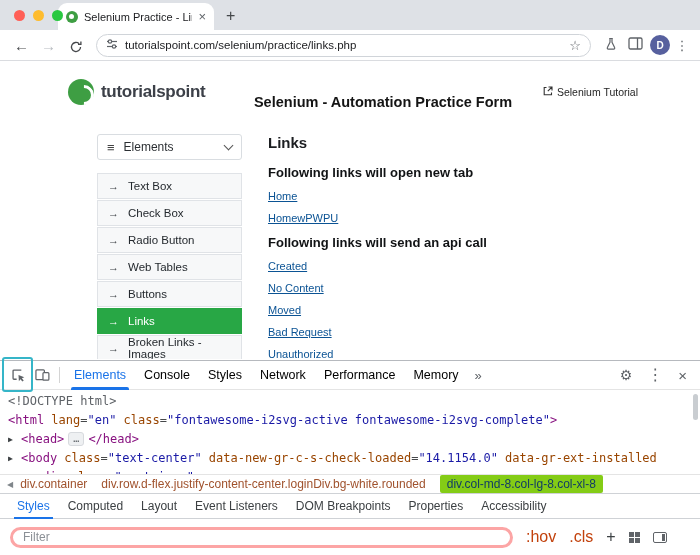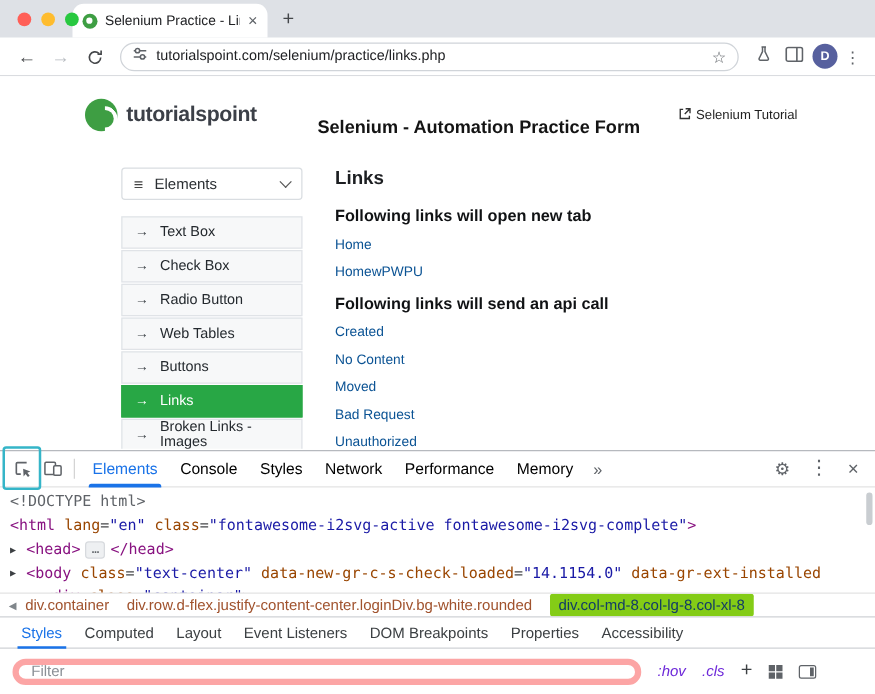--- a/index.html
+++ b/index.html
@@ -46,21 +46,21 @@
   .sb-title { flex:1; font-size:12px; color:#2b2f33; }
   .chev { width:7px; height:7px; border-right:1.5px solid #555; border-bottom:1.5px solid #555; transform:rotate(45deg); margin-top:-4px; }
   .sb-item { height:26px; border:1px solid #e0e3e7; background:#f7f8f9; display:flex; align-items:center; gap:9px; padding:0 10px; font-size:11.5px; color:#24292e; margin-bottom:1px; cursor:pointer; }
   .sb-arrow { font-size:11px; color:#3a3f44; }
   .sb-item.active { background:#28a745; border-color:#28a745; color:#fff; }
   .sb-item.active .sb-arrow { color:#fff; }
 
   .content { flex:1; padding-top:0; }
   .content-title { font-size:15px; font-weight:600; color:#1c1e21; margin-bottom:14px; }
   .section-heading { font-size:13px; font-weight:bold; color:#101214; margin:10px 0 10px; }
-  .plink { display:table; font-size:11px; color:#0b5394; margin-bottom:9px; cursor:pointer; line-height:13px; }
+  .plink { display:table; font-size:11px; color:#0b5394; text-decoration:underline; margin-bottom:9px; cursor:pointer; line-height:13px; }
 
   
   .devtools { position:absolute; left:0; top:360px; width:700px; height:195px; background:#fff; border-top:1px solid #b6b9be; }
   .dt-toolbar { height:29px; display:flex; align-items:center; border-bottom:1px solid #e4e4e4; padding-left:6px; }
   .dt-ic { width:24px; height:22px; display:flex; align-items:center; justify-content:center; }
   .dt-sep { width:1px; height:16px; background:#d4d4d4; margin:0 5px; flex:none; }
   .dt-tab { font-size:12.5px; color:#000000; padding:0 9px; height:29px; display:flex; align-items:center; position:relative; cursor:pointer; white-space:nowrap; }
   .dt-tab.active { color:#1a73e8; }
   .dt-tab.active::after { content:""; position:absolute; left:6px; right:6px; bottom:0; height:2.5px; background:#1a73e8; border-radius:2px 2px 0 0; }
   .dt-more { font-size:13px; color:#5f6368; padding:0 7px; }
@@ -86,23 +86,23 @@
   .crumb-left { color:#80868b; font-size:8px; padding:0 7px; flex:none; }
   .crumb { color:#a0522d; margin-right:14px; cursor:pointer; }
   .crumb.selected { background:#84cc16; color:#123c66; padding:2px 7px; border-radius:2px; margin-right:0; }
 
   .dt-subtabs { height:25px; display:flex; align-items:center; border-top:1px solid #cfd2d6; padding-left:8px; }
   .sub-tab { font-size:12px; color:#3c4043; padding:0 9px; height:25px; line-height:25px; position:relative; cursor:pointer; white-space:nowrap; }
   .sub-tab.active { color:#1a73e8; }
   .sub-tab.active::after { content:""; position:absolute; left:6px; right:6px; bottom:0; height:2px; background:#1a73e8; }
 
   .dt-filterrow { height:37px; border-top:1px solid #cfd2d6; display:flex; align-items:center; padding:0 10px; gap:13px; background:#fff; }
-  .filter-input { width:503px; height:21px; border:5px solid #fca5a5; border-radius:11px; padding:0 10px; font-size:12px; color:#333; outline:none; font-family:"Liberation Sans", sans-serif; }
+  .filter-input { width:503px; height:21px; border:3px solid #fca5a5; border-radius:11px; padding:0 10px; font-size:12px; color:#333; outline:none; font-family:"Liberation Sans", sans-serif; }
   .filter-input::placeholder { color:#8b9096; }
-  .hovlbl,.clslbl { font-size:12px; color:#6d28d9; cursor:pointer;font-style:italic; }
+  .hovlbl,.clslbl { font-size:16px; color:#c2410c; cursor:pointer; }
   .pluslbl { font-size:16px; color:#3c4043; cursor:pointer; line-height:1; }
   .grid-ic { width:11px; height:11px; display:inline-block; flex:none; cursor:pointer;
     background-image:linear-gradient(#5f6368,#5f6368),linear-gradient(#5f6368,#5f6368),linear-gradient(#5f6368,#5f6368),linear-gradient(#5f6368,#5f6368);
     background-size:5px 5px; background-position:0 0,6px 0,0 6px,6px 6px; background-repeat:no-repeat; }
   .dock-ic { width:14px; height:11px; border:1.5px solid #5f6368; border-radius:2px; position:relative; flex:none; cursor:pointer; }
   .dock-ic::after { content:""; position:absolute; right:1px; top:1px; bottom:1px; width:3px; background:#5f6368; }
 
   .annotation { position:absolute; left:2px; top:357px; width:31px; height:35px; border:2px solid #35b5c8; border-radius:3px; z-index:50; pointer-events:none; }
 </style>
 </head>

